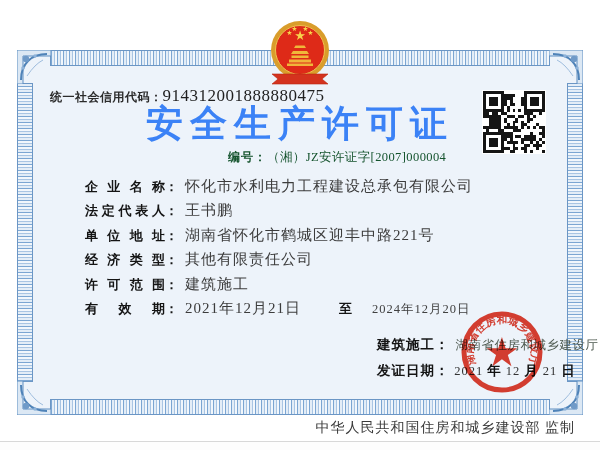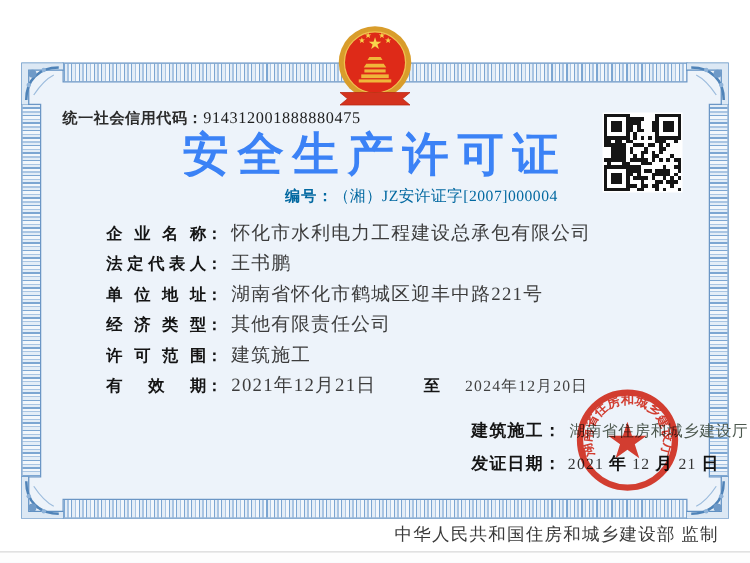--- a/index.html
+++ b/index.html
@@ -24,24 +24,24 @@
   .c-br{left:549px;top:381px;transform:scale(-1,-1);}
   
   .emblem{position:absolute;left:264px;top:16px;width:72px;height:72px;z-index:5;}
   .qr{position:absolute;left:482px;top:90px;width:62px;height:62px;background:#fff;padding:1px;}
   .qr svg{display:block;width:62px;height:62px;shape-rendering:crispEdges;}
   .seal{position:absolute;left:460px;top:310px;width:84px;height:84px;z-index:6;
         mix-blend-mode:multiply;opacity:.9;}
   
   .credit{position:absolute;left:50px;top:86px;font-size:12px;color:#2b2b2b;}
   .credit b{font-weight:bold;letter-spacing:.5px;font-family:Liberation Serif, serif;}
-  .credit .num{font-family:"Liberation Serif",serif;font-size:13px;color:#1f1f1f;letter-spacing:.5px;}
+  .credit .num{font-family:"Liberation Serif",serif;font-size:17px;color:#1f1f1f;letter-spacing:.5px;}
   .title{position:absolute;left:0;top:99px;width:600px;text-align:center;
          font-size:37px;font-weight:bold;color:#3b82f6;letter-spacing:7px;}
-  .serial{position:absolute;left:228px;top:149px;font-size:12px;color:#0369a1;}
+  .serial{position:absolute;left:228px;top:149px;font-size:12px;color:#14532d;}
   .serial b{letter-spacing:1px;}
   .serial .val{font-family:"Liberation Serif",serif;font-size:12.5px;letter-spacing:.4px;}
   .frow{position:absolute;left:85px;font-size:13px;color:#141414;white-space:nowrap;}
   .jchars{display:inline-flex;justify-content:space-between;width:80px;font-weight:bold;}
   .frow .colon{font-weight:bold;}
   .frow .val{font-family:"Liberation Serif",serif;font-size:15px;color:#3c3c3c;
              letter-spacing:1px;margin-left:7px;}
   .frow .toword{font-weight:bold;margin-left:38px;font-size:13px;color:#141414;}
   .frow .val2{font-family:"Liberation Serif",serif;font-size:12.5px;color:#404040;
               letter-spacing:1px;margin-left:20px;}

